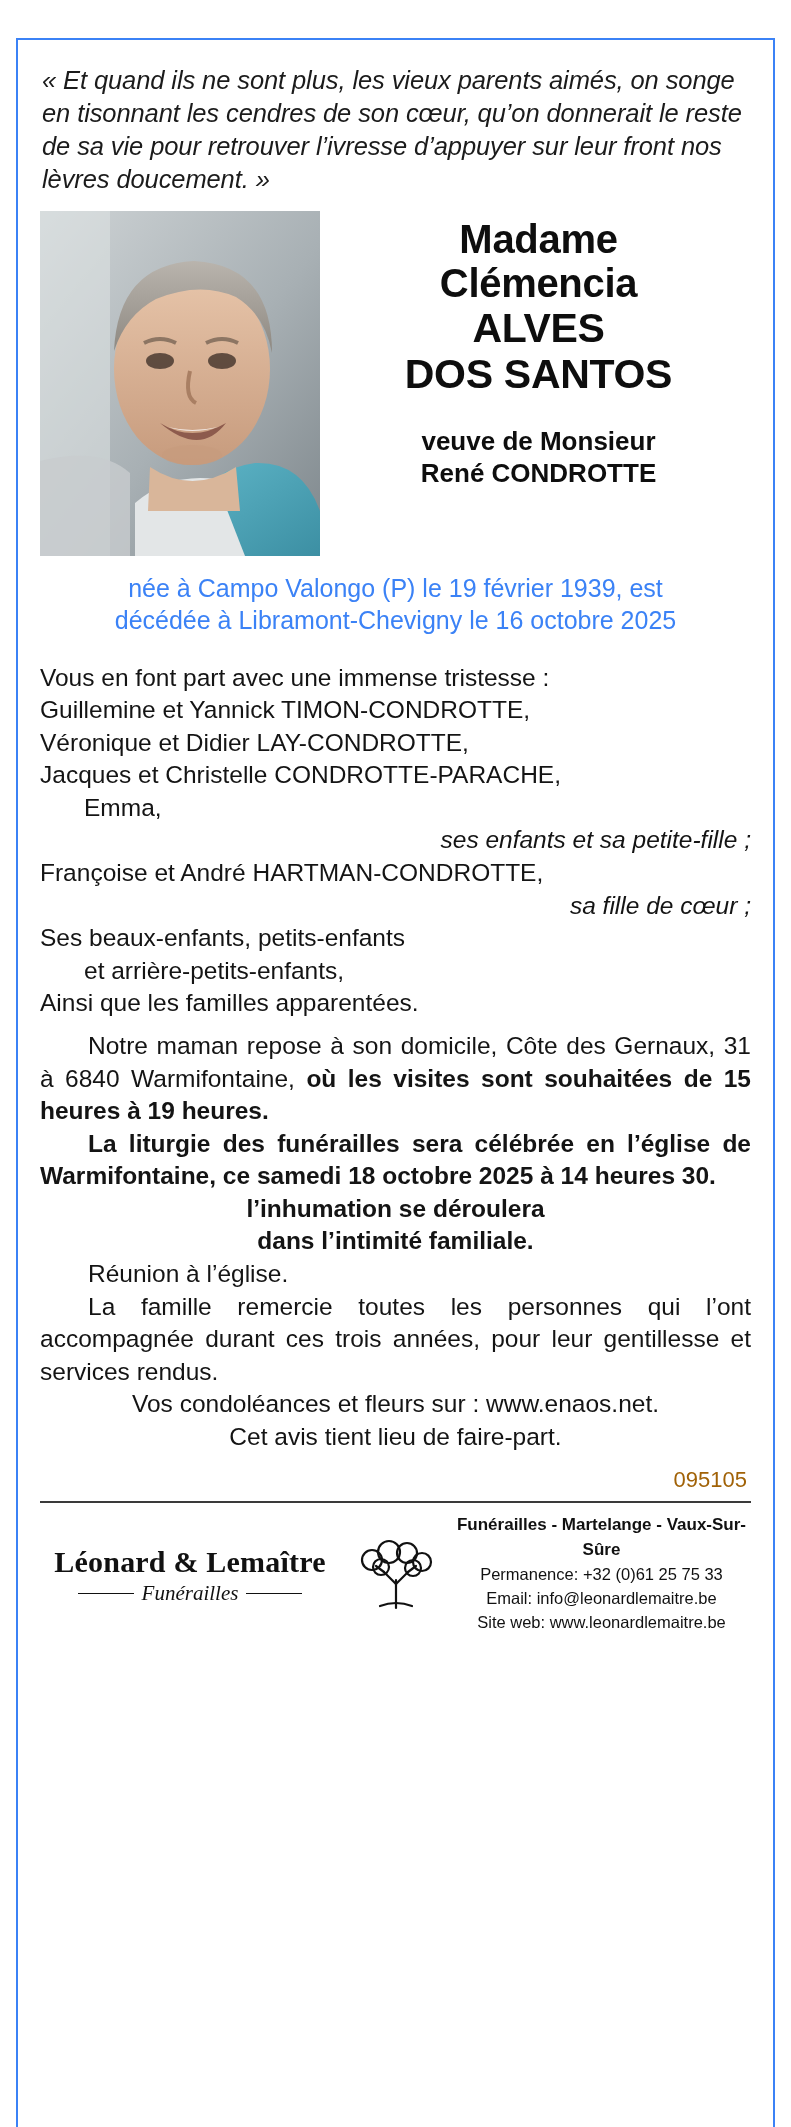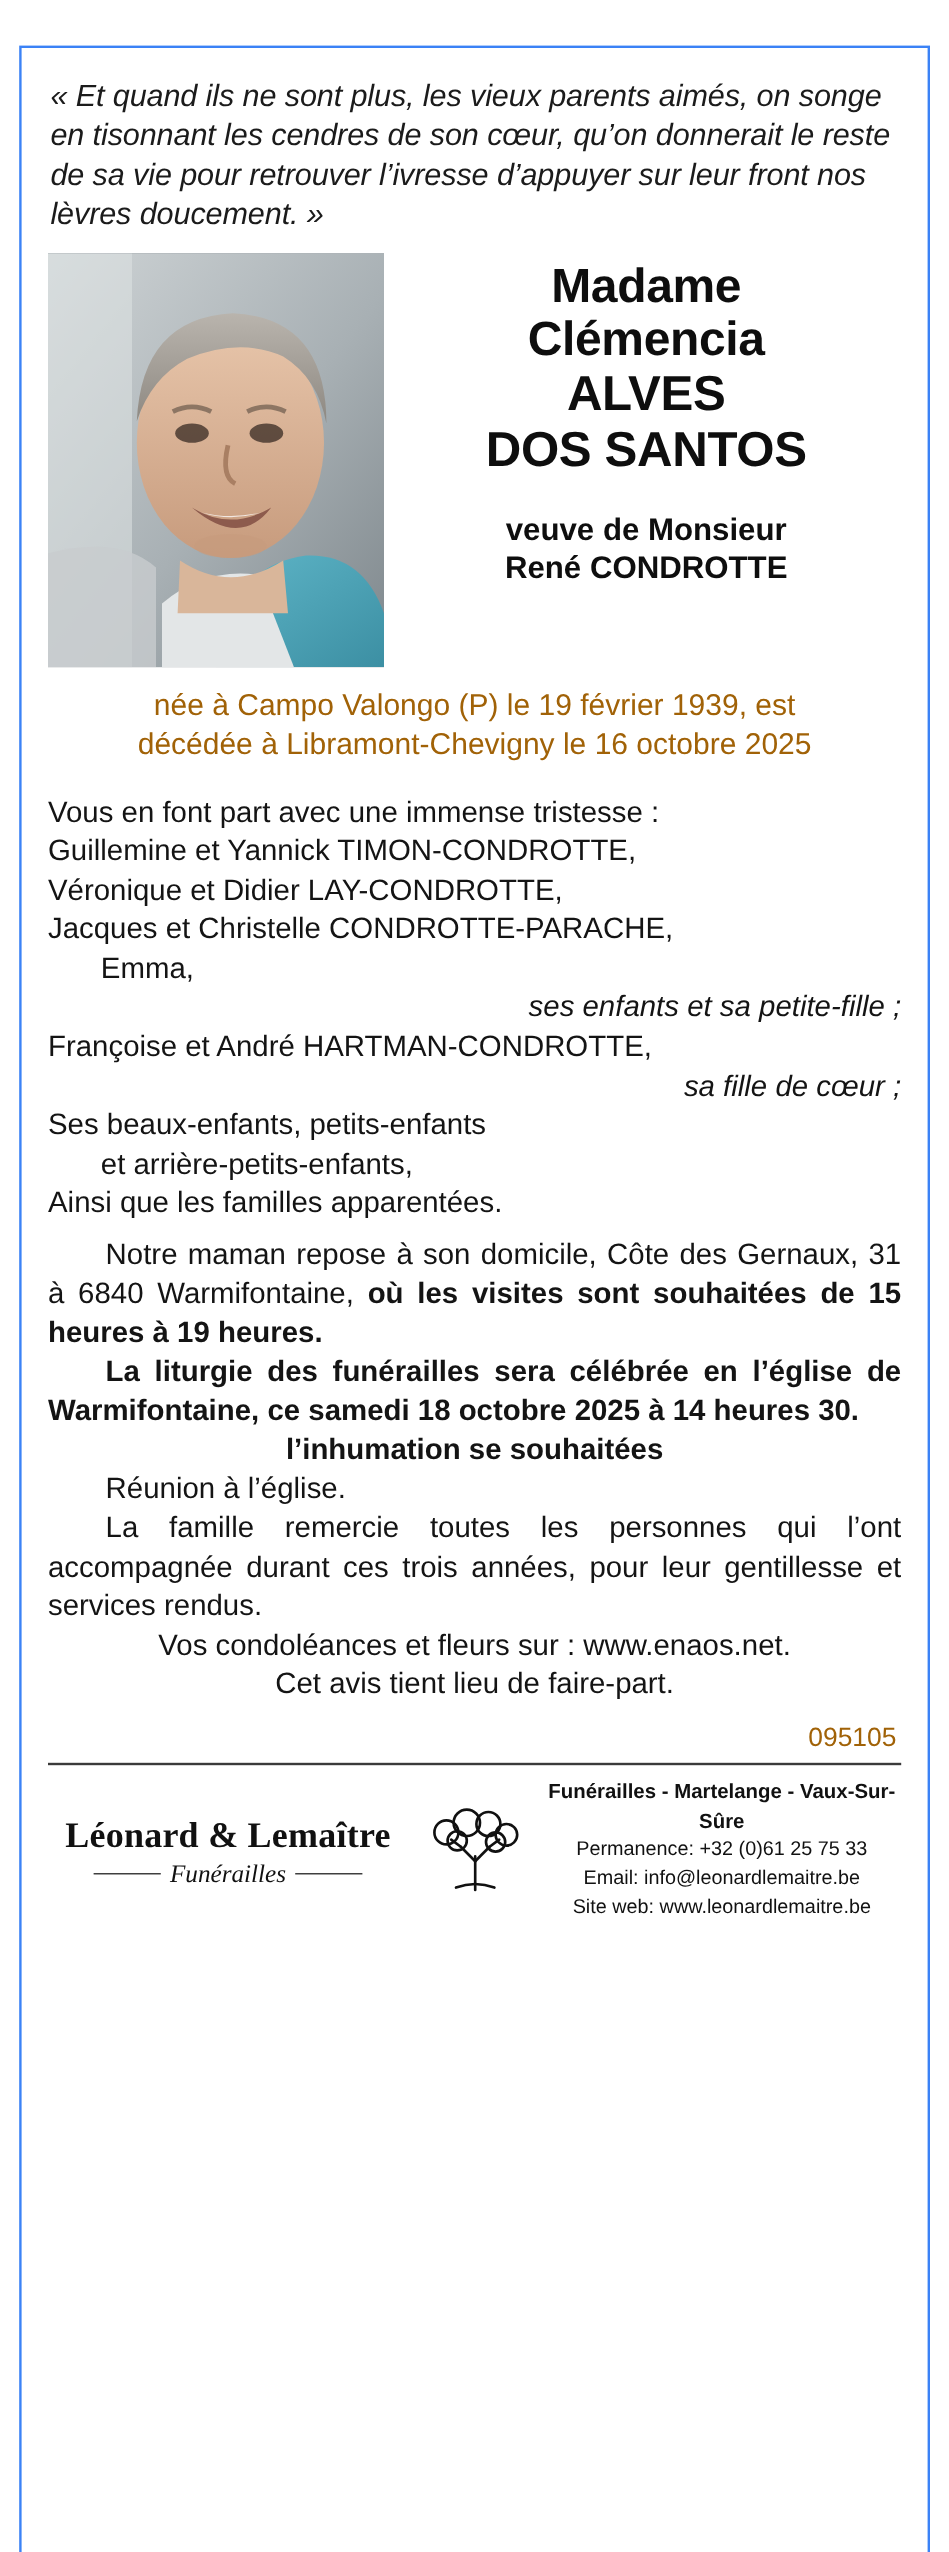--- a/index.html
+++ b/index.html
@@ -81,21 +81,21 @@
     line-height: 1.22;
     color: #0e0e0e;
   }
 
   
   .birthdeath {
     text-align: center;
     font-size: 25px;
     line-height: 1.28;
     margin: 16px 6px 0 6px;
-    color: #a16207;
+    color: #3b82f6;
   }
 
   
   .body {
     margin-top: 26px;
     font-size: 24.5px;
     line-height: 1.33;
     color: #141414;
   }
   .body p {
@@ -264,21 +264,22 @@
       <p>Ses beaux-enfants, petits-enfants</p>
       <p class="indent">et arrière-petits-enfants,</p>
       <p>Ainsi que les familles apparentées.</p>
 
       <div class="block-gap"></div>
 
       <p class="just para first-indent"><span>Notre maman repose à son domicile, Côte des Gernaux, 31 à 6840 Warmifontaine, </span><span class="bold">où les visites sont souhaitées de 15 heures à 19 heures.</span></p>
 
       <p class="just para first-indent bold">La liturgie des funérailles sera célébrée en l’église de Warmifontaine, ce samedi 18 octobre 2025 à 14 heures 30.</p>
 
-      <p class="center bold para">l’inhumation se souhaitées</p>
+      <p class="center bold para">l’inhumation se déroulera</p>
+      <p class="center bold">dans l’intimité familiale.</p>
 
       <p class="para first-indent">Réunion à l’église.</p>
 
       <p class="just para first-indent">La famille remercie toutes les personnes qui l’ont accompagnée durant ces trois années, pour leur gentillesse et services rendus.</p>
 
       <p class="center para">Vos condoléances et fleurs sur : www.enaos.net.</p>
       <p class="center">Cet avis tient lieu de faire-part.</p>
     </div>
 
     <div class="signature-num">095105</div>

